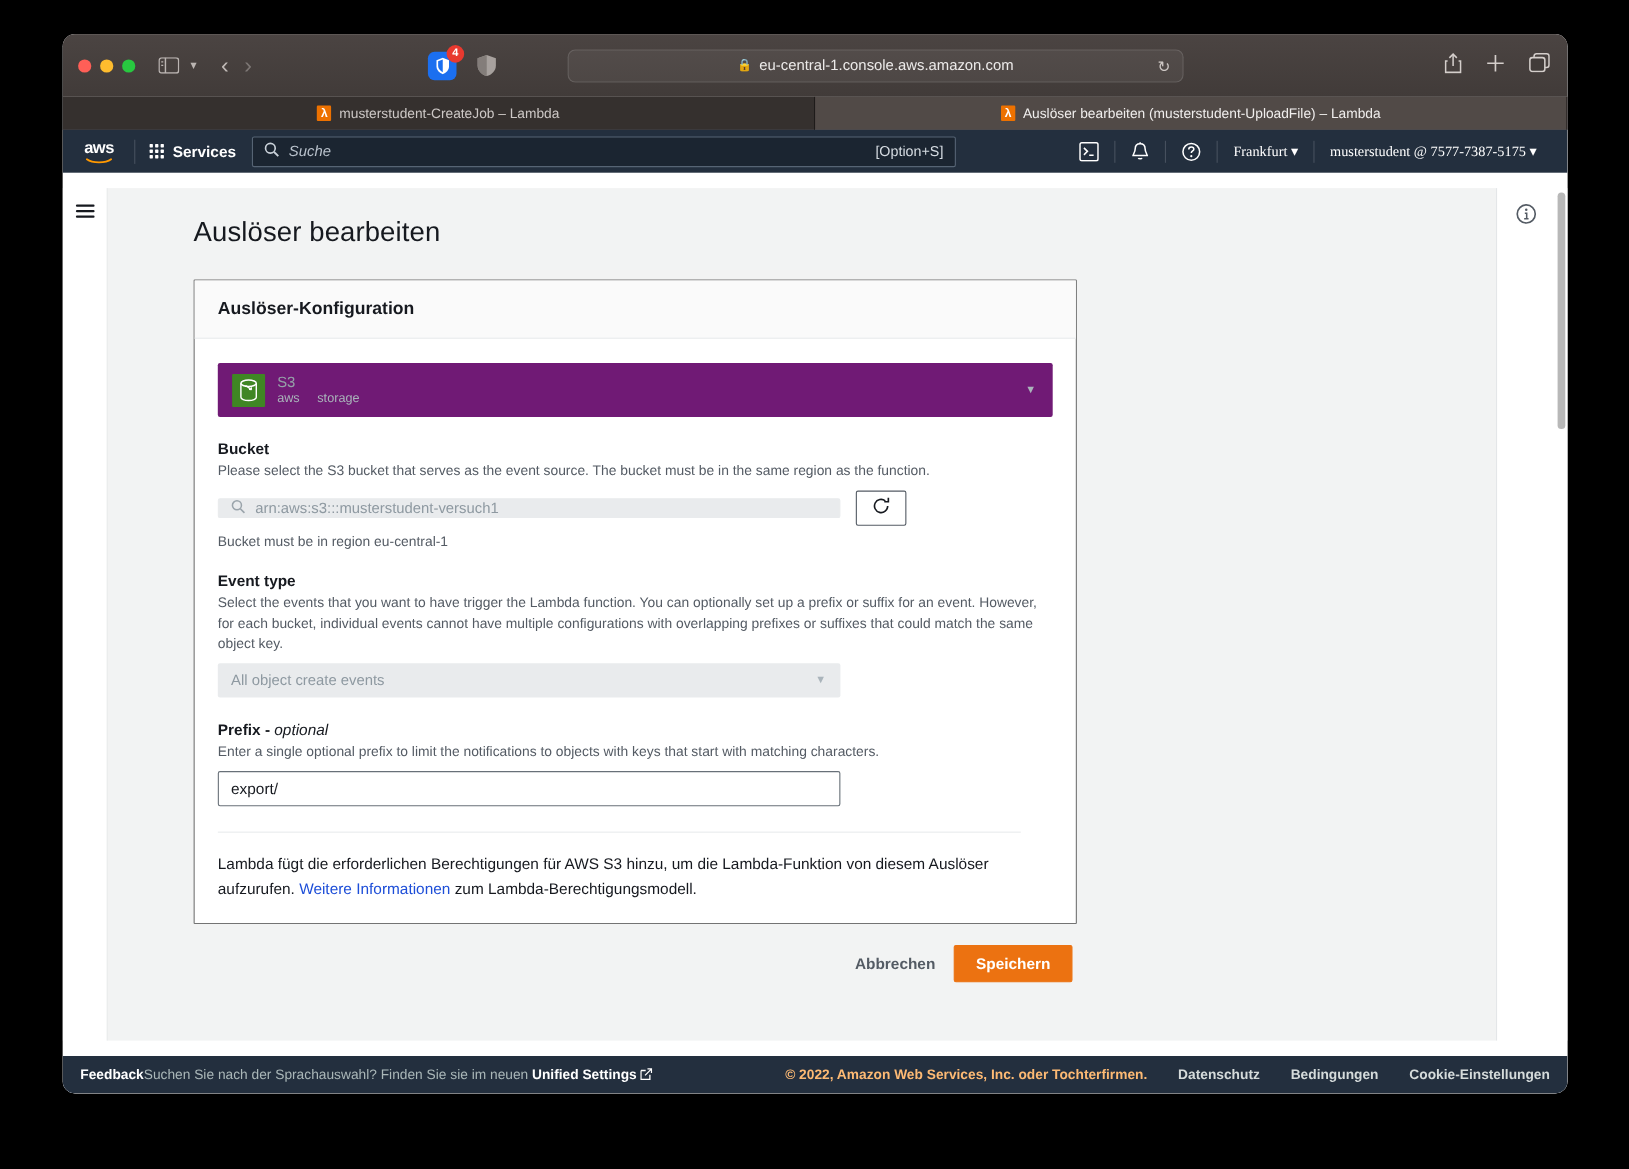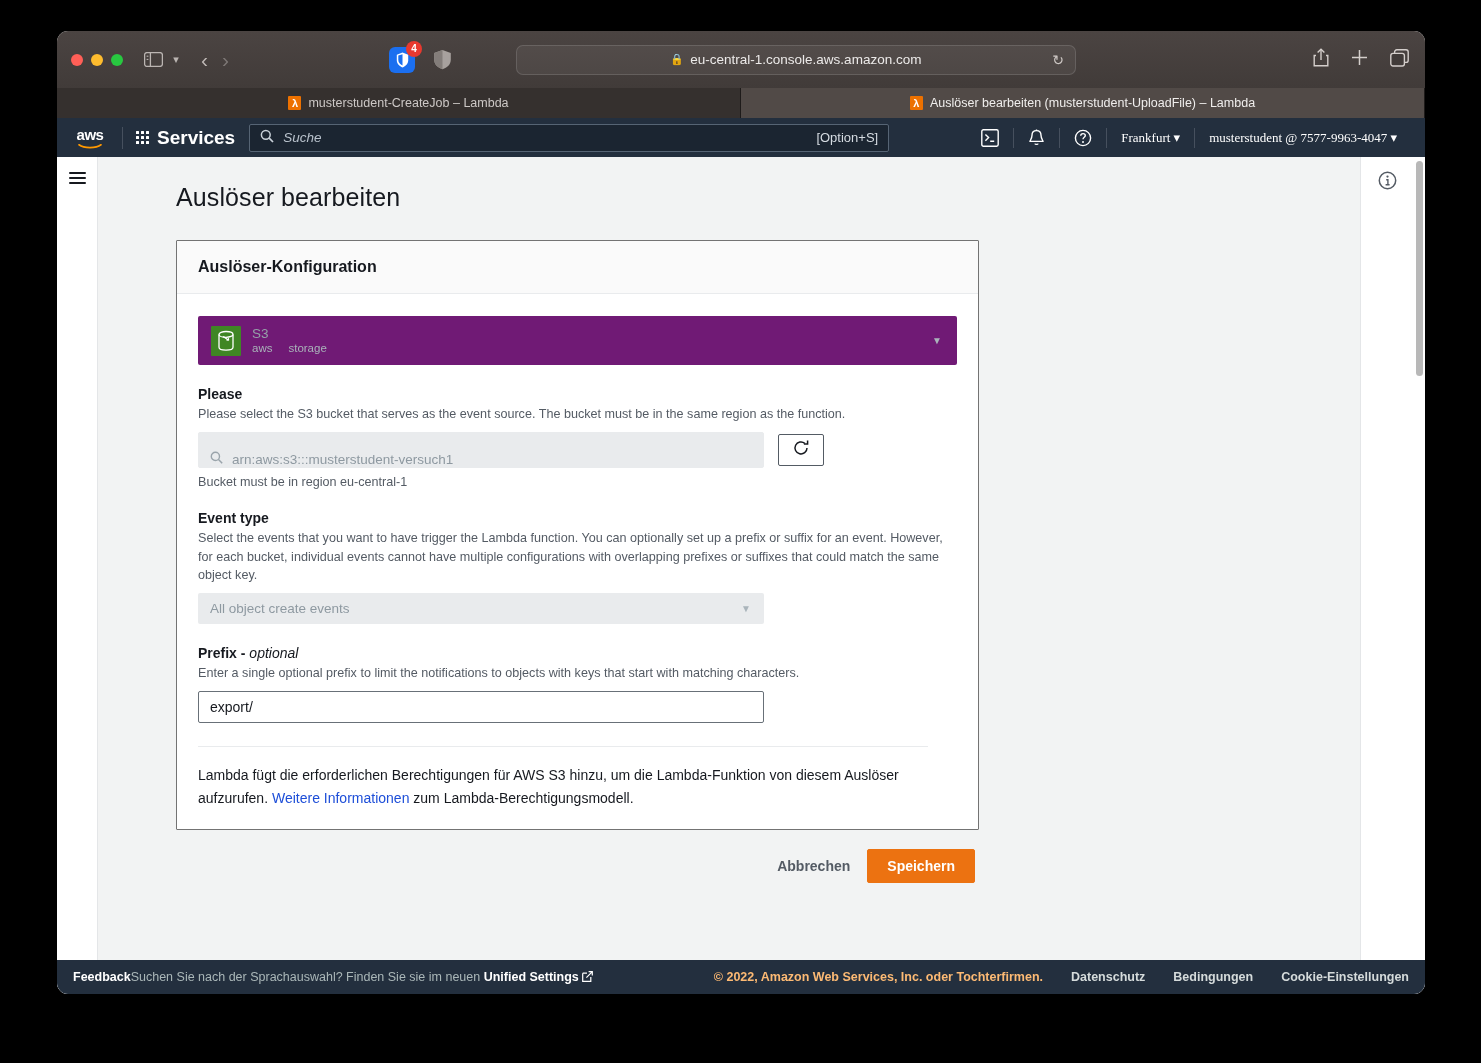--- a/index.html
+++ b/index.html
@@ -82,32 +82,32 @@
   .tab.active { background: #514a47; color: #f0eeed; }
   .lambda-ico {
     width: 13px; height: 14px; flex: none;
     display: flex; align-items: center; justify-content: center;
     background: #ed7100; color: #fff;
     font-size: 11px; font-weight: 700; line-height: 1;
     border-radius: 1px;
   }
 
   
-  .aws-shell { height: calc(100% - 87px); display: flex; flex-direction: column; background: #ffffff; }
+  .aws-shell { height: calc(100% - 87px); display: flex; flex-direction: column; background: #ffffff; gap: 14px; }
 
   .aws-header {
     height: 39px; background: #232f3e;
     display: flex; align-items: center; padding: 0 14px;
     flex: none;
   }
   .aws-logo { width: 38px; display: flex; flex-direction: column; align-items: center; gap: 1px; }
   .aws-logo .wordmark { color: #fff; font-size: 15px; font-weight: 700; letter-spacing: -0.5px; line-height: 1; }
   .aws-logo .smile { width: 24px; height: 6px; }
   .hdr-sep { width: 1px; height: 22px; background: #46505e; margin: 0 13px; }
-  .services-btn { display: flex; align-items: center; gap: 8px; color: #fff; font-size: 19px; font-weight: 700; }
+  .services-btn { display: flex; align-items: center; gap: 8px; color: #fff; font-size: 14px; font-weight: 700; }
   .grid-dots { display: grid; grid-template-columns: repeat(3, 3px); gap: 2px; }
   .grid-dots i { width: 3px; height: 3px; background: #fff; display: block; border-radius: .5px; }
 
   .search-wrap {
     margin-left: 14px; width: 640px; height: 28px;
     background: #1b2531; border: 1px solid #566474; border-radius: 2px;
     display: flex; align-items: center; padding: 0 10px; gap: 9px;
     position: relative;
   }
   .search-wrap .s-ico { color: #c9d1d9; font-size: 13px; }
@@ -173,22 +173,22 @@
   .caret { position: absolute; right: 15px; color: #aab4bb; font-size: 10px; }
 
   .field { margin-top: 21px; }
   .field-label { font-size: 14px; font-weight: 700; color: #16191f; }
   .field-label em { font-weight: 400; font-style: italic; }
   .field-desc { font-size: 12.6px; color: #545b64; line-height: 1.45; margin-top: 3px; max-width: 755px; }
   .field-hint { font-size: 12.6px; color: #545b64; margin-top: 7px; }
 
   .bucket-row { display: flex; gap: 14px; align-items: center; margin-top: 9px; }
   .bucket-input {
-    width: 566px; height: 36px; background: #e9ebed; border: 1px solid #e9ebed;
-    border-radius: 2px; display: flex; align-items: flex-end; gap: 9px; padding: 0 11px;
+    width: 566px; height: 18px; background: #e9ebed; border: 1px solid #e9ebed;
+    border-radius: 2px; display: flex; align-items: flex-start; gap: 9px; padding: 0 11px;
   }
   .bucket-input .mg { color: #9aa4ab; font-size: 13px; }
   .bucket-input .val { font-size: 13.5px; color: #8e99a1; }
   .refresh-btn {
     width: 46px; height: 32px; border: 1px solid #545b64; border-radius: 2px;
     background: #fff; display: flex; align-items: center; justify-content: center; cursor: pointer;
   }
 
   .select-box {
     margin-top: 9px; width: 566px; height: 31px;
@@ -379,21 +379,21 @@
         <span class="ico-btn">
           <svg width="18" height="18" viewBox="0 0 18 18">
               <circle cx="9" cy="9" r="7.6" fill="none" stroke="#fff" stroke-width="1.4"></circle>
               <path d="M6.7 6.8 C6.7 5.4 7.8 4.6 9 4.6 C10.3 4.6 11.3 5.4 11.3 6.6 C11.3 8.3 9 8.2 9 10.2" fill="none" stroke="#fff" stroke-width="1.4"></path>
               <circle cx="9" cy="13" r="1" fill="#fff"></circle>
             </svg>
         </span>
         <span class="vsep"></span>
         <span class="txt-btn"><span>Frankfurt</span> ▾</span>
         <span class="vsep"></span>
-        <span class="txt-btn"><span>musterstudent @ 7577-9963-4047</span> ▾</span>
+        <span class="txt-btn"><span>musterstudent @ 7577-7387-5175</span> ▾</span>
       </div>
     </div>
 
     <div class="body-row">
 
       <div class="left-rail">
         <span class="burger">
             <i></i>
             <i></i>
             <i></i>
@@ -421,21 +421,21 @@
                 <div class="nm">S3</div>
                 <div class="sub">
                   <span>aws</span>
                   <span>storage</span>
                 </div>
               </div>
               <span class="caret">▼</span>
             </div>
 
             <div class="field">
-              <div class="field-label">Please</div>
+              <div class="field-label">Bucket</div>
               <div class="field-desc">Please select the S3 bucket that serves as the event source. The bucket must be in the same region as the function.</div>
               <div class="bucket-row">
                 <div class="bucket-input">
                   <span class="mg">
                     <svg width="13" height="13" viewBox="0 0 13 13">
                         <circle cx="5.4" cy="5.4" r="4.1" fill="none" stroke="#9aa4ab" stroke-width="1.4"></circle>
                         <line x1="8.5" y1="8.5" x2="12.2" y2="12.2" stroke="#9aa4ab" stroke-width="1.5"></line>
                       </svg>
                   </span>
                   <span class="val">arn:aws:s3:::musterstudent-versuch1</span>

